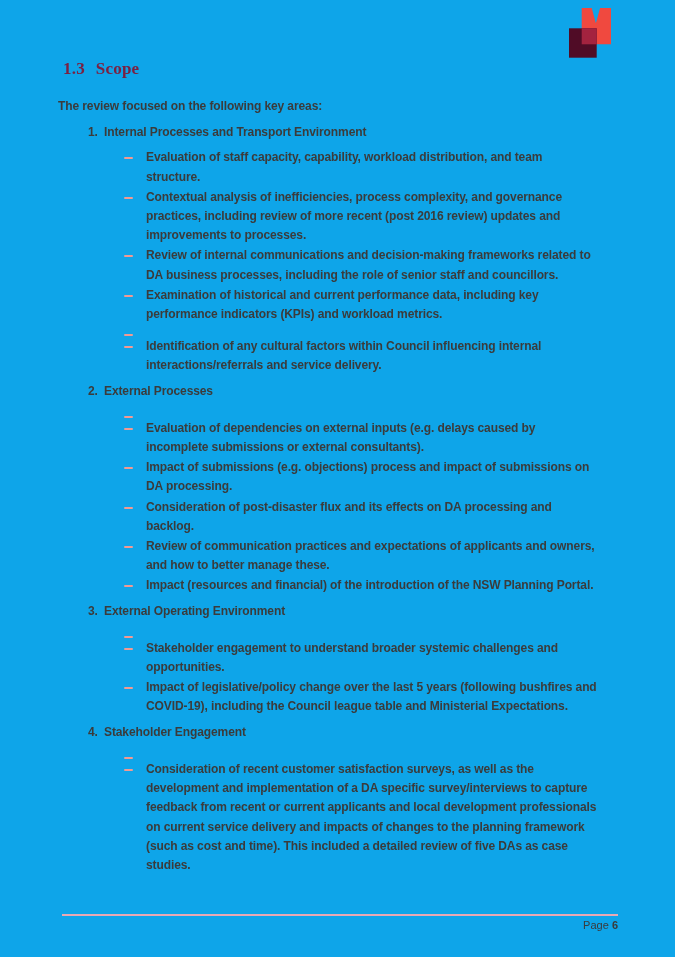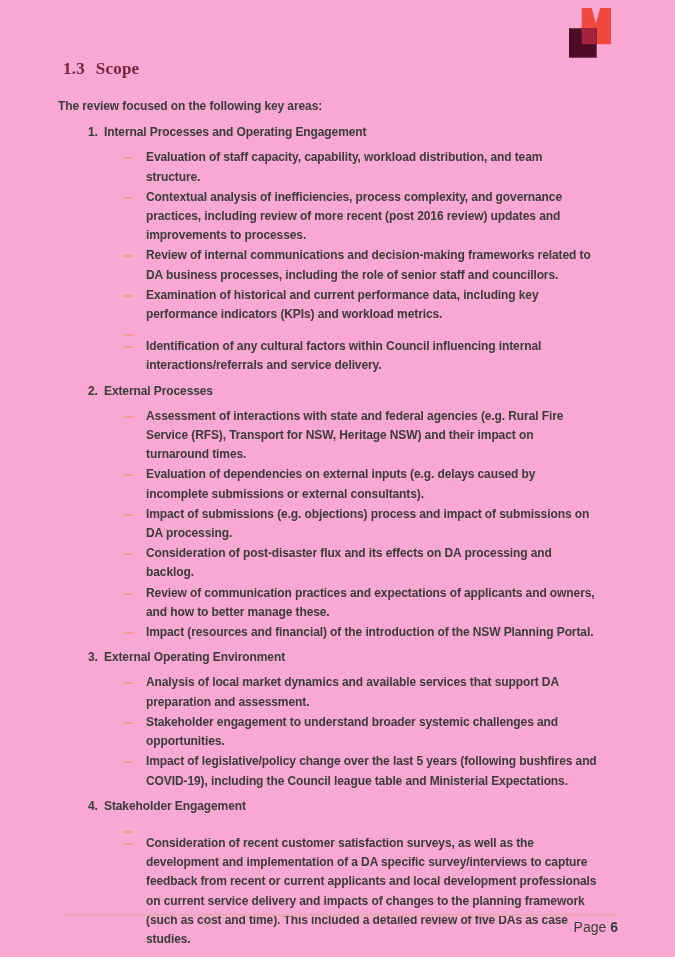--- a/index.html
+++ b/index.html
@@ -1,21 +1,21 @@
 <!DOCTYPE html>
 <html style="--heading: #7a2142; --text: #3b3b3b; --dash: #f29a93; --line: #e9a9b4;"><head>
 <meta charset="utf-8">
 <style>
   html, body { margin: 0; padding: 0; background: #e8e8e8; }
   .page {
     position: relative;
     width: 675px;
     height: 957px;
     margin: 0 auto;
-    background: #f9a8d4;
+    background: #0ea5e9;
     font-family: "Liberation Sans", sans-serif;
     overflow: hidden;
     box-sizing: border-box;
   }
 
   
   .logo { position: absolute; left: 569px; top: 8px; width: 44px; height: 50px; }
 
   
   .doc-title {
@@ -60,21 +60,21 @@
   
   .footer-line {
     position: absolute;
     left: 62px; top: 914px;
     width: 556px; height: 1.5px;
     background: var(--line, #e9a9b4);
   }
   .page-num {
     position: absolute;
     top: 919px; right: 57px;
-    font-size: 14px;
+    font-size: 11px;
     color: var(--text, #3b3b3b);
   }
   .page-num b { font-weight: 700; }
 </style>
 </head>
 <body>
 
 <div class="page">
 
   <div class="logo">
@@ -88,21 +88,21 @@
   <div class="doc-title">
     <span class="title-num">1.3</span><span class="title-text">Scope</span>
   </div>
 
   <div class="content">
     <p class="intro">The review focused on the following key areas:</p>
     <div>
   <div class="section">
     <div class="item-head">
       <span class="item-num">1.</span>
-      <span class="item-label">Internal Processes and Operating Engagement</span>
+      <span class="item-label">Internal Processes and Transport Environment</span>
     </div>
     <div>
   <div class="bullet">
     <span class="dash"></span>
     <span class="bullet-text">Evaluation of staff capacity, capability, workload distribution, and team structure.</span>
   </div>
 
   <div class="bullet">
     <span class="dash"></span>
     <span class="bullet-text">Contextual analysis of inefficiencies, process complexity, and governance practices, including review of more recent (post 2016 review) updates and improvements to processes.</span>
@@ -130,21 +130,20 @@
   </div>
 
   <div class="section">
     <div class="item-head">
       <span class="item-num">2.</span>
       <span class="item-label">External Processes</span>
     </div>
     <div>
   <div class="bullet">
     <span class="dash"></span>
-    <span class="bullet-text">Assessment of interactions with state and federal agencies (e.g. Rural Fire Service (RFS), Transport for NSW, Heritage NSW) and their impact on turnaround times.</span>
   </div>
 
   <div class="bullet">
     <span class="dash"></span>
     <span class="bullet-text">Evaluation of dependencies on external inputs (e.g. delays caused by incomplete submissions or external consultants).</span>
   </div>
 
   <div class="bullet">
     <span class="dash"></span>
     <span class="bullet-text">Impact of submissions (e.g. objections) process and impact of submissions on DA processing.</span>
@@ -168,21 +167,20 @@
   </div>
 
   <div class="section">
     <div class="item-head">
       <span class="item-num">3.</span>
       <span class="item-label">External Operating Environment</span>
     </div>
     <div>
   <div class="bullet">
     <span class="dash"></span>
-    <span class="bullet-text">Analysis of local market dynamics and available services that support DA preparation and assessment.</span>
   </div>
 
   <div class="bullet">
     <span class="dash"></span>
     <span class="bullet-text">Stakeholder engagement to understand broader systemic challenges and opportunities.</span>
   </div>
 
   <div class="bullet">
     <span class="dash"></span>
     <span class="bullet-text">Impact of legislative/policy change over the last 5 years (following bushfires and COVID-19), including the Council league table and Ministerial Expectations.</span>

